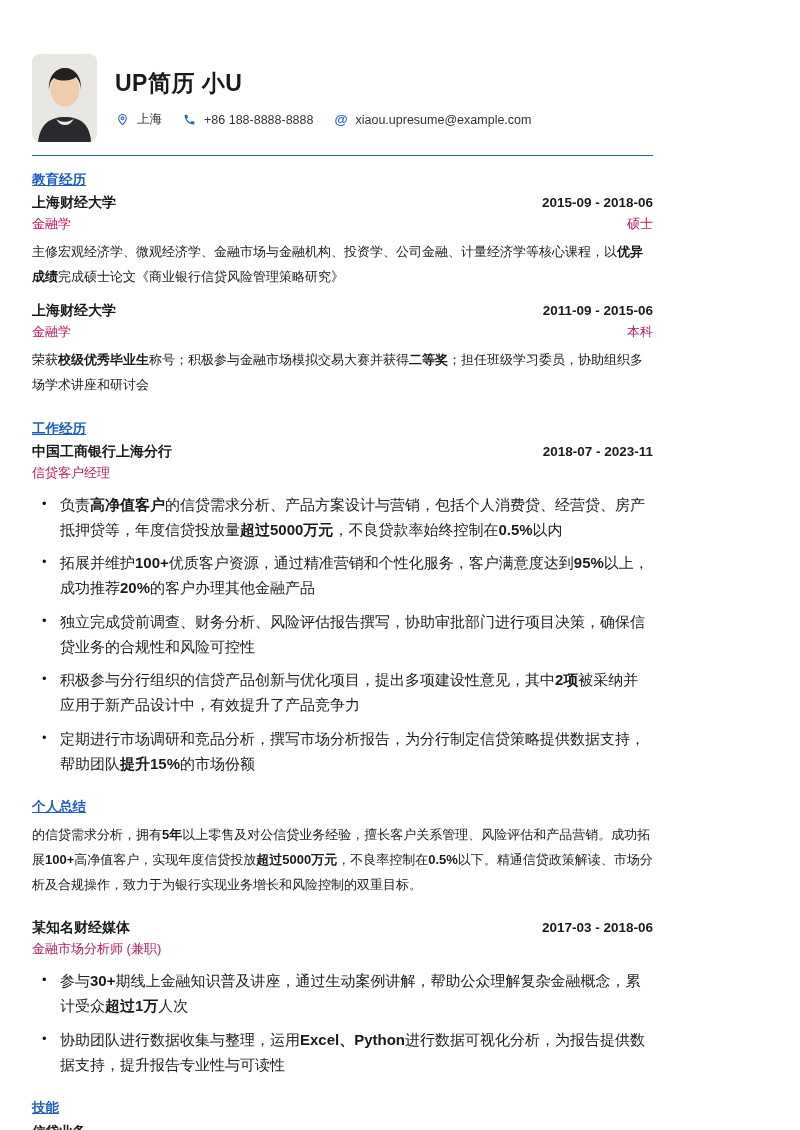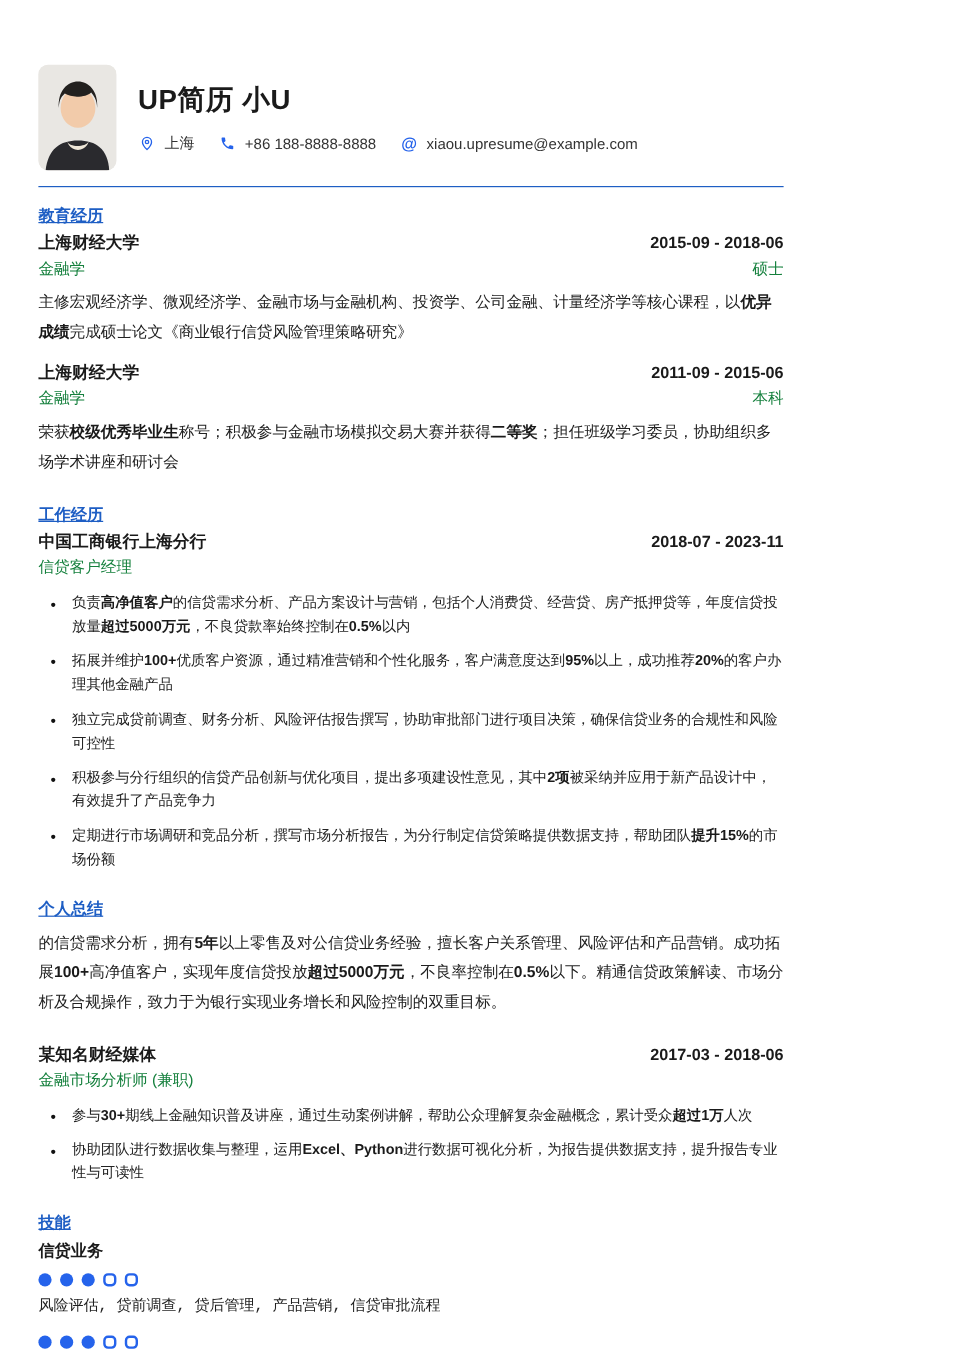--- a/index.html
+++ b/index.html
@@ -25,26 +25,26 @@
   .rule{border:none;border-top:1.5px solid var(--accent);margin-top:13px;}
 
   
   h2.sec{color:var(--accent);font-size:13.5px;font-weight:700;margin-top:15px;text-decoration:underline;}
   .sec-work{margin-top:22px;}
   .entry{margin-top:5px;}
   .entry + .entry{margin-top:13px;}
   .row{display:flex;justify-content:space-between;align-items:baseline;}
   .etitle{font-size:14px;font-weight:700;color:var(--ink);}
   .edate{font-size:13.5px;font-weight:700;color:var(--ink);white-space:nowrap;}
-  .subrow{display:flex;justify-content:space-between;font-size:13px;color:#15803d;margin-top:3px;}
+  .subrow{display:flex;justify-content:space-between;font-size:13px;color:#be185d;margin-top:3px;}
   p.desc{font-size:13px;line-height:1.9;margin-top:7px;color:var(--body);}
   .b{font-weight:700;color:var(--ink);}
 
   ul.bullets{list-style:none;margin-top:11px;}
-  ul.bullets li{position:relative;padding-left:28px;margin-bottom:9px;font-size:12px;line-height:1.65;}
+  ul.bullets li{position:relative;padding-left:28px;margin-bottom:9px;font-size:15px;line-height:1.65;}
   ul.bullets li::before{content:"\2022";position:absolute;left:10px;top:0;color:#111;font-size:13px;}
 
   
   .skill{margin-top:15px;}
   .skill-name{font-size:13.5px;font-weight:700;color:var(--ink);}
   .dots{display:flex;align-items:center;gap:7px;margin-top:8px;height:12px;}
   .dot{width:11px;height:11px;display:inline-block;}
   .dot.filled{background:var(--dot);border-radius:50%;}
   .dot.empty{border:2.5px solid var(--dot);border-radius:4px;background:#fff;}
   .skill-list{font-size:12.5px;color:#1f1f1f;margin-top:8px;font-family:Liberation Mono, monospace;}

